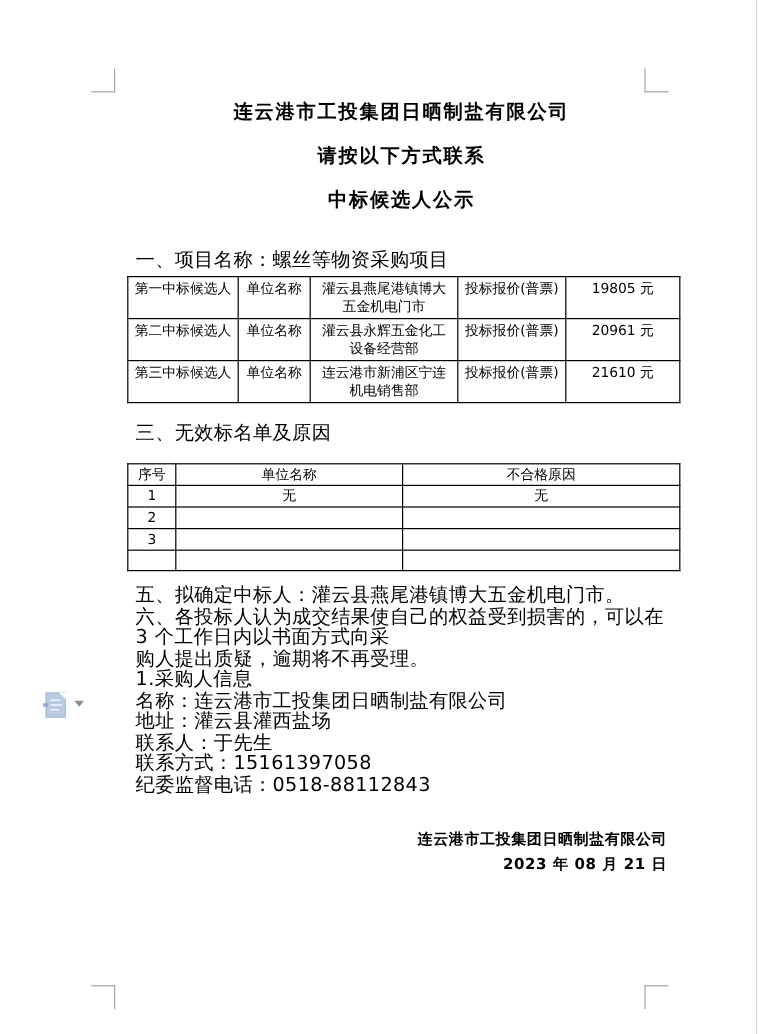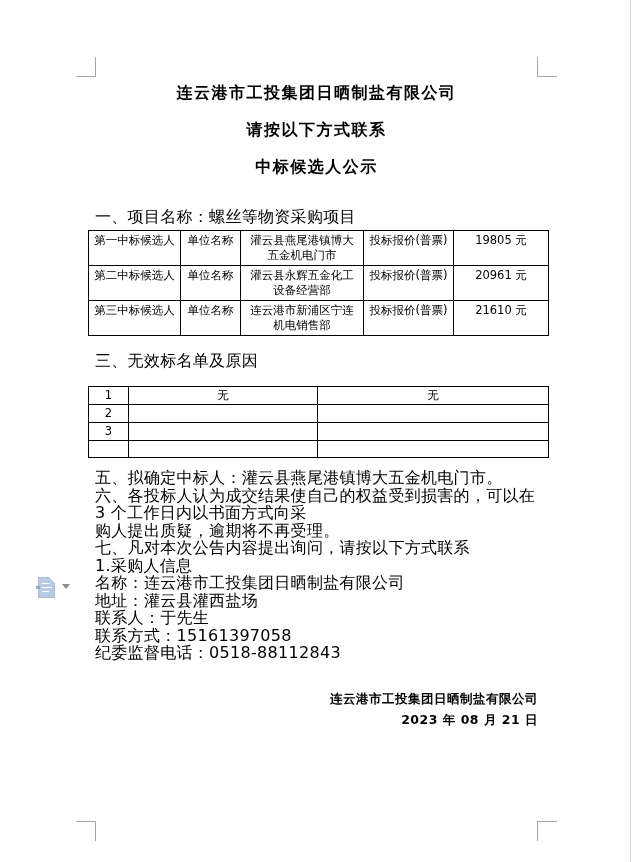--- a/index.html
+++ b/index.html
@@ -63,21 +63,21 @@
     position: absolute; left: 26px; top: 9px;
     width: 0; height: 0;
     border-left: 4px solid transparent;
     border-right: 4px solid transparent;
     border-top: 5px solid #8c8c8c;
   }
 
   
   .content {
     position: absolute;
-    left: 95px; top: 77px;
+    left: 113px; top: 77px;
     width: 443px;
   }
   .title {
     text-align: center;
     font-weight: bold;
     font-size: 16px;
     line-height: 16px;
     letter-spacing: 1.5px;
   }
   .title-1 { margin-top: 8px; }
@@ -191,20 +191,25 @@
 
     <div class="p sec3">三、无效标名单及原因</div>
 
     <table class="t2">
       <colgroup>
           <col style="width:40px">
           <col style="width:189px">
           <col style="width:231px">
         </colgroup>
       <tbody>
+          <tr>
+        <td>序号</td>
+        <td>单位名称</td>
+        <td>不合格原因</td>
+      </tr>
       <tr>
         <td>1</td>
         <td>无</td>
         <td>无</td>
       </tr>
       <tr>
         <td>2</td>
         <td></td>
         <td></td>
       </tr>
@@ -218,21 +223,20 @@
         <td></td>
         <td></td>
       </tr>
     </tbody>
       </table>
 
     <div class="p sec5"><span>五、拟确定中标人：</span><span class="serifname">灌云县燕尾港镇博大五金机电门市。</span></div>
 
     <div class="p prewrap">六、各投标人认为成交结果使自己的权益受到损害的，可以在 3 个工作日内以书面方式向采
 购人提出质疑，逾期将不再受理。</div>
-    <div class="p">七、凡对本次公告内容提出询问，请按以下方式联系</div>
     <div class="p">1.采购人信息</div>
     <div class="p">名称：连云港市工投集团日晒制盐有限公司</div>
     <div class="p">地址：灌云县灌西盐场</div>
     <div class="p">联系人：于先生</div>
     <div class="p">联系方式：15161397058</div>
     <div class="p">纪委监督电话：0518-88112843</div>
 
     <div class="footer-block">
       <div>连云港市工投集团日晒制盐有限公司</div>
       <div>2023 年 08 月 21 日</div>

